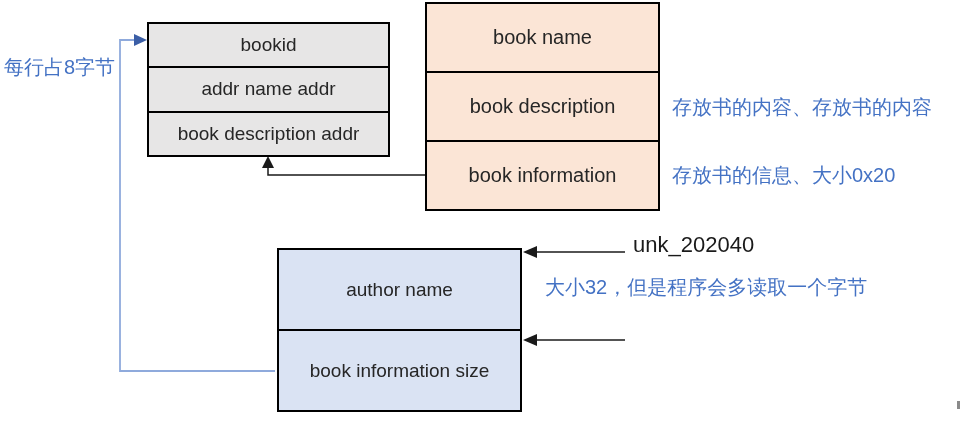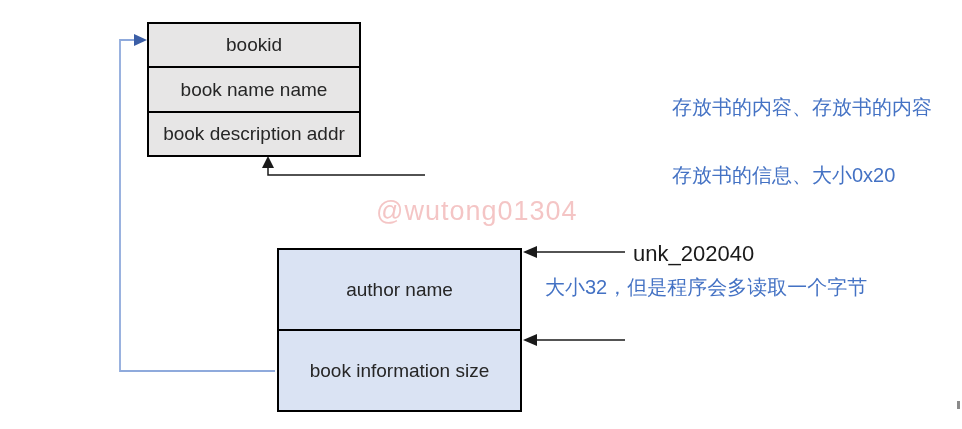--- a/index.html
+++ b/index.html
@@ -23,21 +23,21 @@
     flex: 1;
     display: flex;
     align-items: center;
     justify-content: center;
     border-bottom: 2px solid #000;
     white-space: nowrap;
     box-sizing: border-box;
   }
   .mem-row:last-child { border-bottom: none; }
 
-  #struct-table { left: 147px; top: 22px; width: 214px; height: 135px; justify-content: flex-end; }
+  #struct-table { left: 147px; top: 22px; width: 243px; height: 135px; }
   #struct-table .mem-row { background: var(--struct-fill, #e7e6e6); font-size: 19px; border-bottom-width: 2.5px; }
   #struct-table .mem-row:last-child { border-bottom-width: 0; }
 
   #book-table { left: 425px; top: 2px; width: 235px; height: 209px; }
   #book-table .mem-row { background: var(--book-fill, #fbe5d6); font-size: 20px; }
 
   #author-table { left: 277px; top: 248px; width: 245px; height: 164px; }
   #author-table .mem-row { background: var(--author-fill, #dae3f3); font-size: 19px; }
 
   .note {
@@ -62,21 +62,21 @@
     color: var(--watermark-pink, #f3bcbc);
     opacity: 0.85;
     white-space: nowrap;
     letter-spacing: 1px;
   }
   #note-left   { left: 4px;   top: 56px;  }
   #book-note-0 { left: 692px; top: 44px;  }
   #book-note-1 { left: 672px; top: 96px;  }
   #book-note-2 { left: 672px; top: 164px; }
   #author-note { left: 545px; top: 276px; }
-  #addr-label-0 { left: 633px; top: 242px; }
+  #addr-label-0 { left: 633px; top: 233px; }
   #addr-label-1 { left: 633px; top: 324px; }
 
   svg.overlay {
     position: absolute;
     left: 0; top: 0;
     width: 962px; height: 429px;
     pointer-events: none;
   }
   .stray-mark {
     position: absolute;
@@ -106,32 +106,37 @@
       <path d="M625,252 L535,252" fill="none" stroke="#1a1a1a" stroke-width="1.5"></path>
       <polygon points="523,252 537,246 537,258" fill="#1a1a1a"></polygon>
     </g>
 
     <g>
       <path d="M625,340 L535,340" fill="none" stroke="#1a1a1a" stroke-width="1.5"></path>
       <polygon points="523,340 537,334 537,346" fill="#1a1a1a"></polygon>
     </g>
   </svg>
 
+  <div class="note" id="note-left">每行占8字节</div>
 
   <div class="mem-table" id="struct-table">
     <div class="mem-row">bookid</div>
-    <div class="mem-row">book name name</div>
+    <div class="mem-row">addr name addr</div>
     <div class="mem-row">book description addr</div>
   </div>
 
+  <div class="mem-table" id="book-table">
+    <div class="mem-row">book name</div>
+    <div class="mem-row">book description</div>
+    <div class="mem-row">book information</div>
+  </div>
 
   <div class="note" id="book-note-1">存放书的内容、存放书的内容</div>
   <div class="note" id="book-note-2">存放书的信息、大小0x20</div>
 
-  <div class="watermark">@wutong01304</div>
 
   <div class="mem-table" id="author-table">
     <div class="mem-row">author name</div>
     <div class="mem-row">book information size</div>
   </div>
 
   <div class="addr-label" id="addr-label-0">unk_202040</div>
 
   <div class="note" id="author-note">大小32，但是程序会多读取一个字节</div>
 

